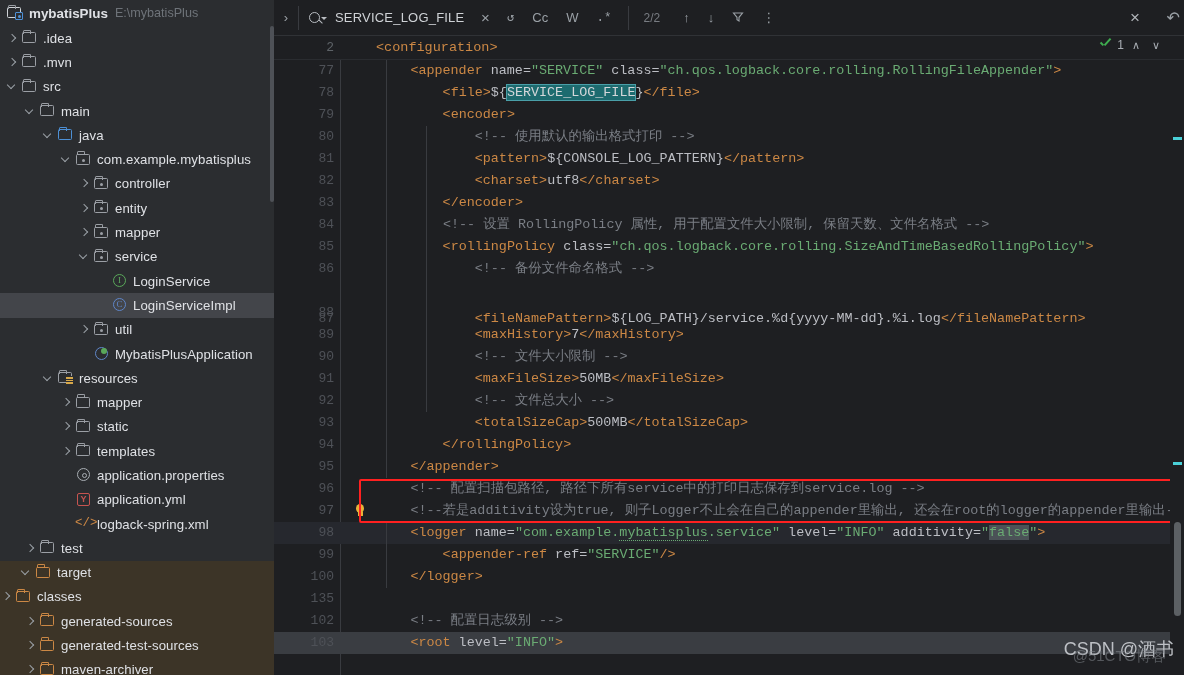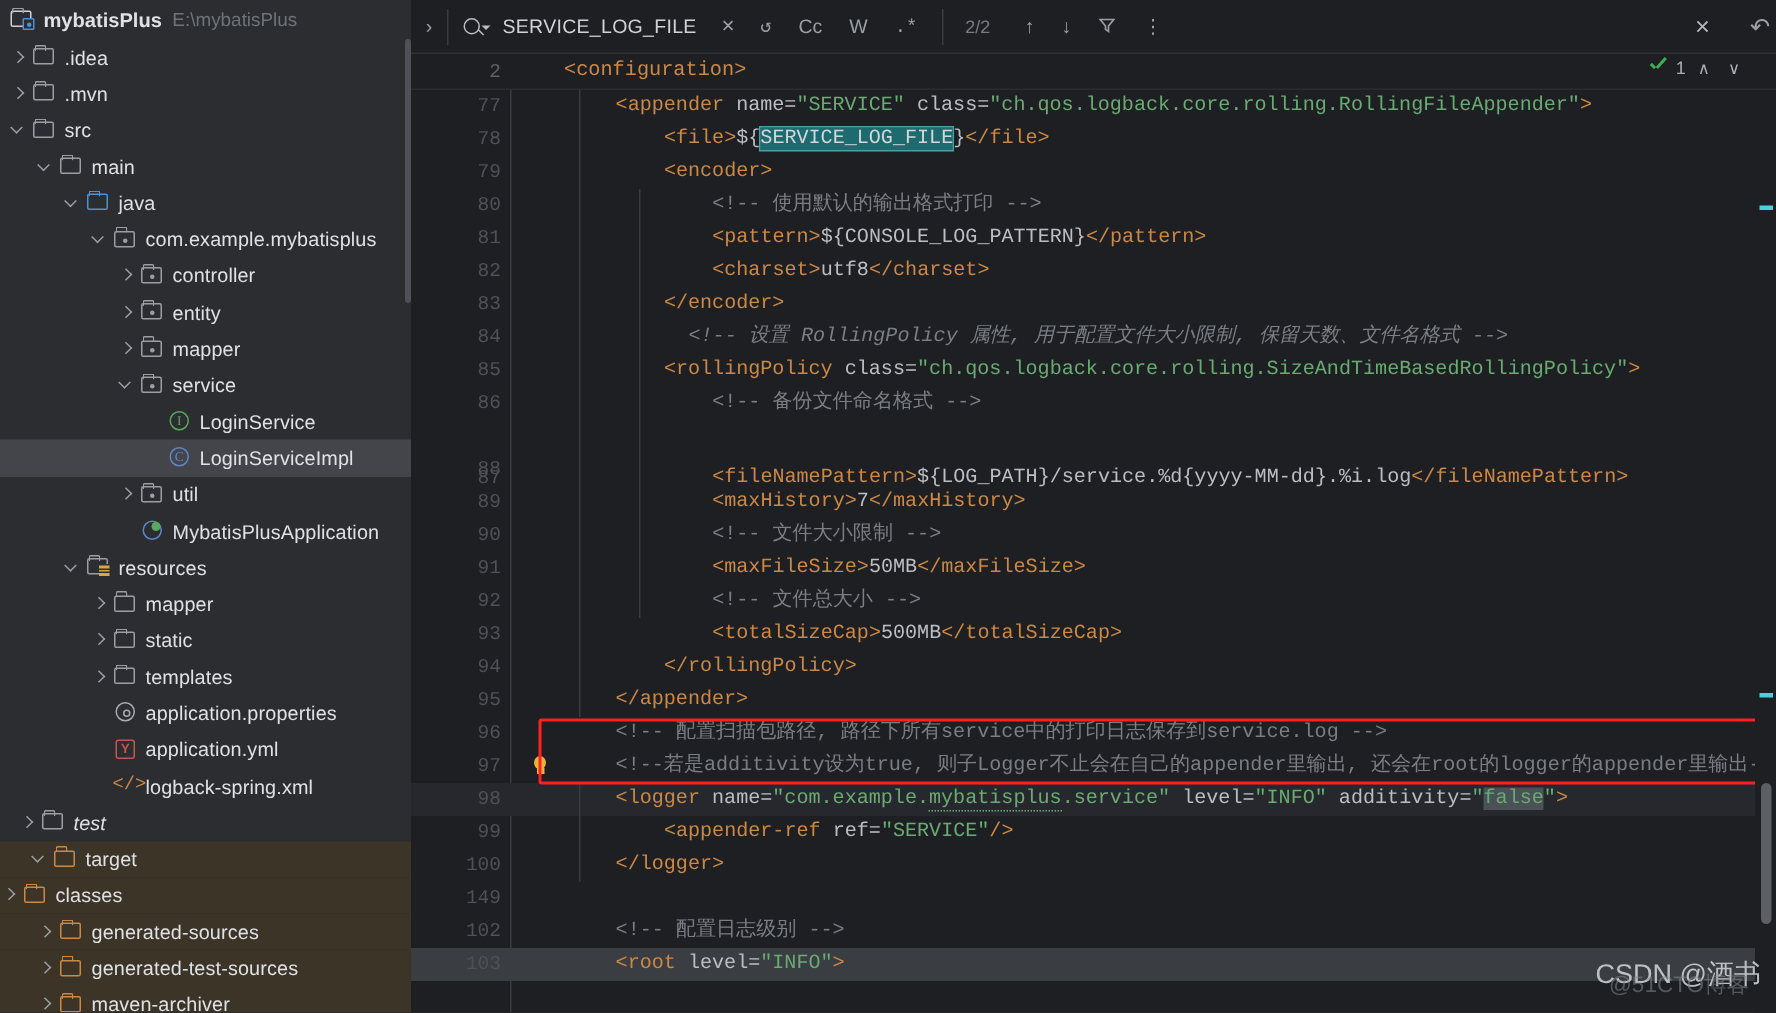--- a/index.html
+++ b/index.html
@@ -328,21 +328,21 @@
           </span>
           <span class="lbl">application.yml</span>
         </div>
         <div class="tree-row" style="padding-left: 60px;">
           <span class="arrow none"></span>
           <span class="ic">
             <span class="xmlic">&lt;/&gt;</span>
           </span>
           <span class="lbl">logback-spring.xml</span>
         </div>
-        <div class="tree-row" style="padding-left: 12px; font-style: italic;">
+        <div class="tree-row" style="padding-left: 24px;">
           <span class="arrow right"></span>
           <span class="ic">
             <span class="fold"></span>
           </span>
           <span class="lbl">test</span>
         </div>
         <div class="tree-row target-scope" style="padding-left: 20px;">
           <span class="arrow down"></span>
           <span class="ic">
             <span class="fold orange"></span>
@@ -446,21 +446,21 @@
           <div class="cline" style="top: 110px;">
             <span class="ln">82</span>
             <span class="code" style="left: 200.8px;"><span class="tag">&lt;charset&gt;</span><span class="txt">utf8</span><span class="tag">&lt;/charset&gt;</span></span>
           </div>
           <div class="cline" style="top: 132px;">
             <span class="ln">83</span>
             <span class="code" style="left: 168.6px;"><span class="tag">&lt;/encoder&gt;</span></span>
           </div>
           <div class="cline" style="top: 154px;">
             <span class="ln">84</span>
-            <span class="code" style="left: 185px; font-style: italic;"><span class="cmt">&lt;!-- 设置 RollingPolicy 属性, 用于配置文件大小限制, 保留天数、文件名格式 --&gt;</span></span>
+            <span class="code" style="left: 169px;"><span class="cmt">&lt;!-- 设置 RollingPolicy 属性, 用于配置文件大小限制, 保留天数、文件名格式 --&gt;</span></span>
           </div>
           <div class="cline" style="top: 176px;">
             <span class="ln">85</span>
             <span class="code" style="left: 168.6px;"><span class="tag">&lt;rollingPolicy </span><span class="attr">class=</span><span class="str">"ch.qos.logback.core.rolling.SizeAndTimeBasedRollingPolicy"</span><span class="tag">&gt;</span></span>
           </div>
           <div class="cline" style="top: 198px;">
             <span class="ln">86</span>
             <span class="code" style="left: 200.8px;"><span class="cmt">&lt;!-- 备份文件命名格式 --&gt;</span></span>
           </div>
           <div class="cline" style="top: 220px; margin-top: 28px;">
@@ -512,21 +512,21 @@
           </div>
           <div class="cline" style="top: 484px;">
             <span class="ln">99</span>
             <span class="code" style="left: 168.6px;"><span class="tag">&lt;appender-ref </span><span class="attr">ref=</span><span class="str">"SERVICE"</span><span class="tag">/&gt;</span></span>
           </div>
           <div class="cline" style="top: 506px;">
             <span class="ln">100</span>
             <span class="code" style="left: 136.4px;"><span class="tag">&lt;/logger&gt;</span></span>
           </div>
           <div class="cline" style="top: 528px;">
-            <span class="ln">149</span>
+            <span class="ln">135</span>
             <span class="code" style="left: 72px;"></span>
           </div>
           <div class="cline" style="top: 550px;">
             <span class="ln">102</span>
             <span class="code" style="left: 136.4px;"><span class="cmt">&lt;!-- 配置日志级别 --&gt;</span></span>
           </div>
           <div class="cline cur2" style="top: 572px;">
             <span class="ln">103</span>
             <span class="code" style="left: 136.4px;"><span class="tag">&lt;root </span><span class="attr">level=</span><span class="str">"INFO"</span><span class="tag">&gt;</span></span>
           </div>

